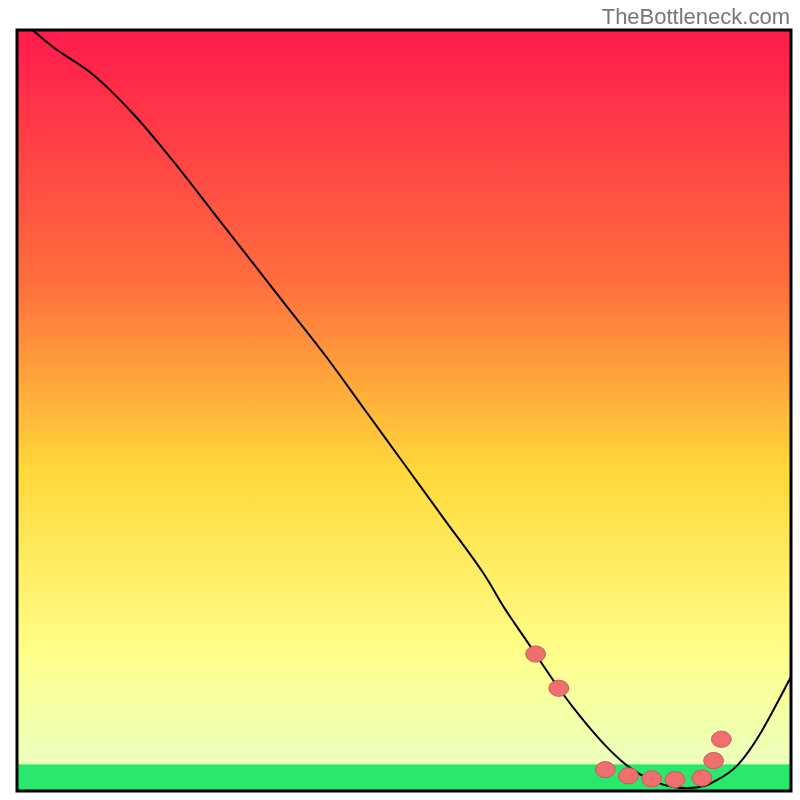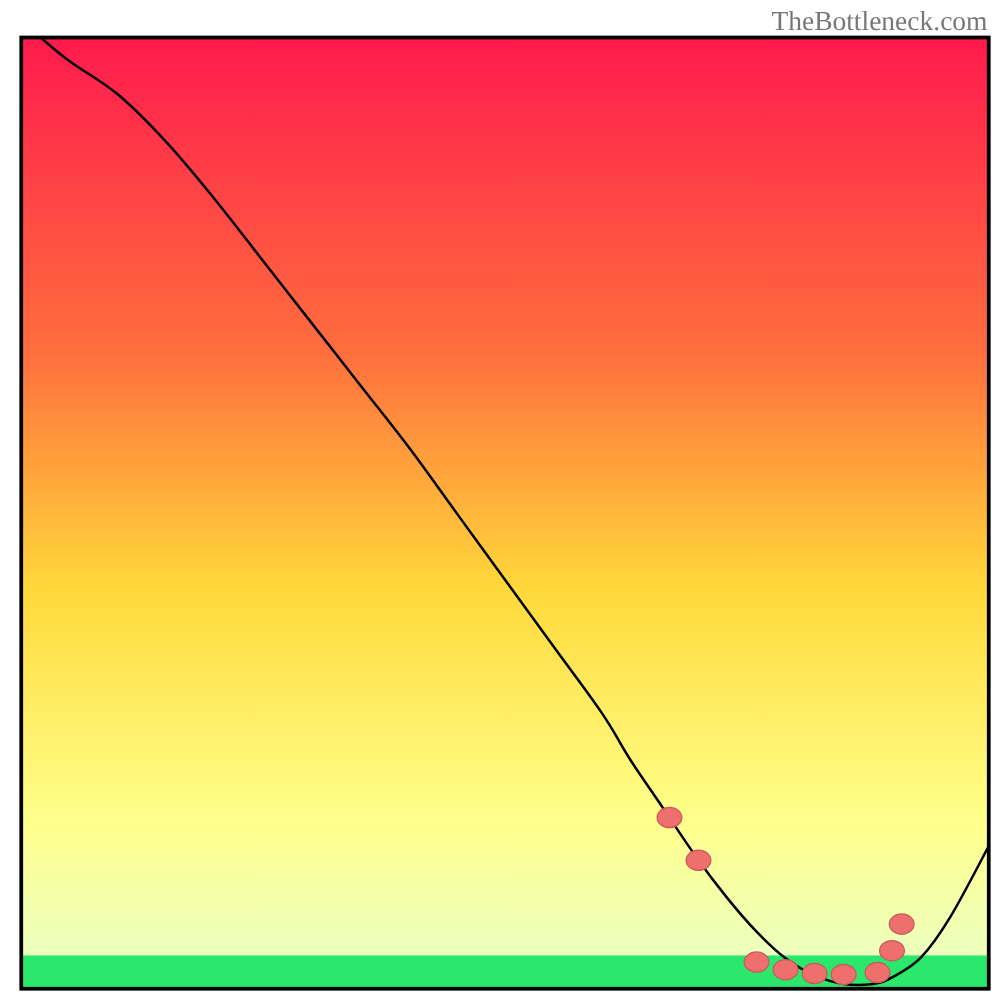--- a/index.html
+++ b/index.html
@@ -15,21 +15,21 @@
     position: relative;
     width: 800px;
     height: 800px;
   }
   .watermark {
     position: absolute;
     top: 4px;
     right: 10px;
     color: #777;
     font-size: 22px;
-    font-family: Liberation Serif, serif;
+    font-family: Liberation Sans, sans-serif;
     z-index: 10;
     user-select: none;
   }
   svg { display: block; }
 </style>
 </head>
 <body>
 
 <div class="chart-wrap">
   <div class="watermark">TheBottleneck.com</div>

